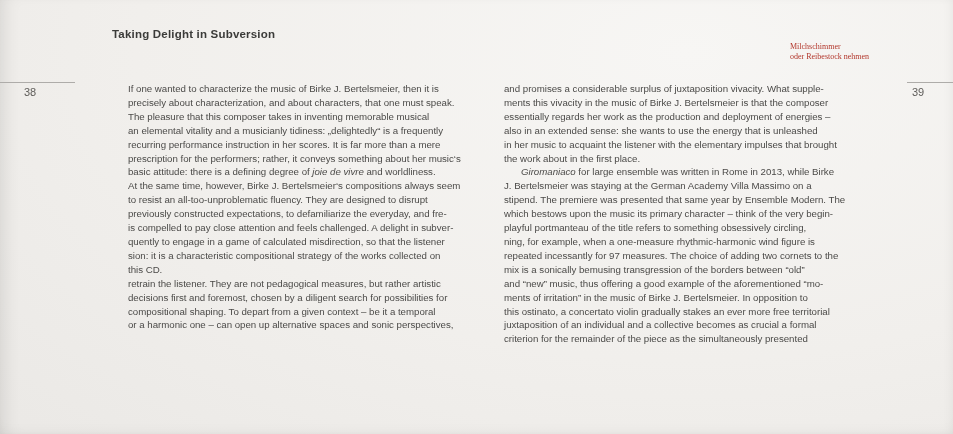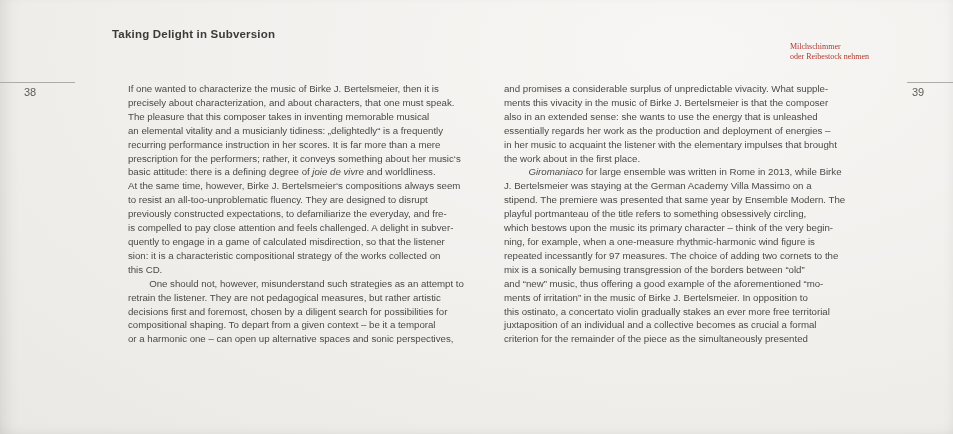--- a/index.html
+++ b/index.html
@@ -67,21 +67,20 @@
     letter-spacing: -0.02px;
     color: #4b4a48;
   }
   .body-col.left-col  { left: 128px; width: 340px; }
   .body-col.right-col { left: 504px; width: 345px; }
   .line {
     white-space: nowrap;
   }
   .line.indent {
     text-indent: 17px;
-    text-align: center;
   }
   .line i {
     font-style: italic;
   }
 </style>
 </head>
 <body>
 
 <div class="spread">
 
@@ -98,47 +97,46 @@
       <div class="line">recurring performance instruction in her scores. It is far more than a mere</div>
       <div class="line">prescription for the performers; rather, it conveys something about her music‘s</div>
       <div class="line">basic attitude: there is a defining degree of <i>joie de vivre</i> and worldliness.</div>
       <div class="line">At the same time, however, Birke J. Bertelsmeier‘s compositions always seem</div>
       <div class="line">to resist an all-too-unproblematic fluency. They are designed to disrupt</div>
       <div class="line">previously constructed expectations, to defamiliarize the everyday, and fre-</div>
       <div class="line">is compelled to pay close attention and feels challenged. A delight in subver-</div>
       <div class="line">quently to engage in a game of calculated misdirection, so that the listener</div>
       <div class="line">sion: it is a characteristic compositional strategy of the works collected on</div>
       <div class="line">this CD.</div>
-      <div class="line indent">One should not, however, misunderstand such strategies as an attempt to</div>
       <div class="line">retrain the listener. They are not pedagogical measures, but rather artistic</div>
       <div class="line">decisions first and foremost, chosen by a diligent search for possibilities for</div>
       <div class="line">compositional shaping. To depart from a given context – be it a temporal</div>
       <div class="line">or a harmonic one – can open up alternative spaces and sonic perspectives,</div>
     </div>
 
   <div class="running-head">
     <div>Milchschimmer</div>
     <div>oder Reibestock nehmen</div>
   </div>
 
   <div class="folio-rule right"></div>
   <div class="folio right">39</div>
 
   <div class="body-col right-col">
-      <div class="line">and promises a considerable surplus of unpredictable vivacity. What supple-</div>
+      <div class="line">and promises a considerable surplus of juxtaposition vivacity. What supple-</div>
       <div class="line">ments this vivacity in the music of Birke J. Bertelsmeier is that the composer</div>
+      <div class="line">essentially regards her work as the production and deployment of energies –</div>
       <div class="line">also in an extended sense: she wants to use the energy that is unleashed</div>
-      <div class="line">essentially regards her work as the production and deployment of energies –</div>
       <div class="line">in her music to acquaint the listener with the elementary impulses that brought</div>
       <div class="line">the work about in the first place.</div>
       <div class="line indent"><i>Giromaniaco</i> for large ensemble was written in Rome in 2013, while Birke</div>
       <div class="line">J. Bertelsmeier was staying at the German Academy Villa Massimo on a</div>
       <div class="line">stipend. The premiere was presented that same year by Ensemble Modern. The</div>
+      <div class="line">which bestows upon the music its primary character – think of the very begin-</div>
       <div class="line">playful portmanteau of the title refers to something obsessively circling,</div>
-      <div class="line">which bestows upon the music its primary character – think of the very begin-</div>
       <div class="line">ning, for example, when a one-measure rhythmic-harmonic wind figure is</div>
       <div class="line">repeated incessantly for 97 measures. The choice of adding two cornets to the</div>
       <div class="line">mix is a sonically bemusing transgression of the borders between “old”</div>
       <div class="line">and “new” music, thus offering a good example of the aforementioned “mo-</div>
       <div class="line">ments of irritation” in the music of Birke J. Bertelsmeier. In opposition to</div>
       <div class="line">this ostinato, a concertato violin gradually stakes an ever more free territorial</div>
       <div class="line">juxtaposition of an individual and a collective becomes as crucial a formal</div>
       <div class="line">criterion for the remainder of the piece as the simultaneously presented</div>
     </div>
 

